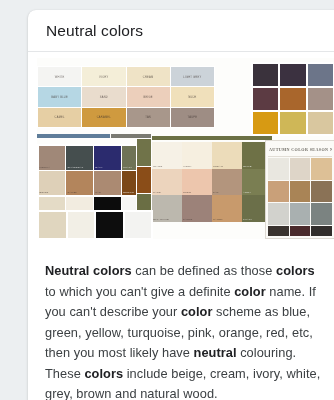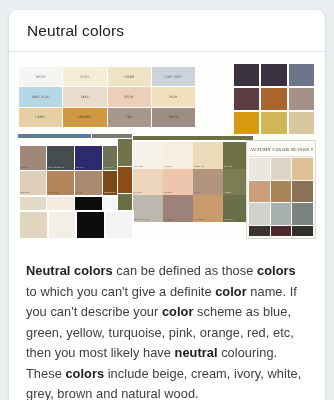--- a/index.html
+++ b/index.html
@@ -9,20 +9,21 @@
     height: 400px;
     background: #eceff1;
     font-family: "Liberation Sans", sans-serif;
     overflow: hidden;
   }
   #root {
     width: 276px;
     height: 400px;
     position: relative;
     background: #eceff1;
+    margin-left: 19px;
   }
   .card {
     position: absolute;
     left: 9px;
     top: 10px;
     width: 316px;
     background: #ffffff;
     border-radius: 8px;
     box-shadow: 0 1px 3px rgba(0,0,0,0.16), 0 0 1px rgba(0,0,0,0.10);
     overflow: hidden;

